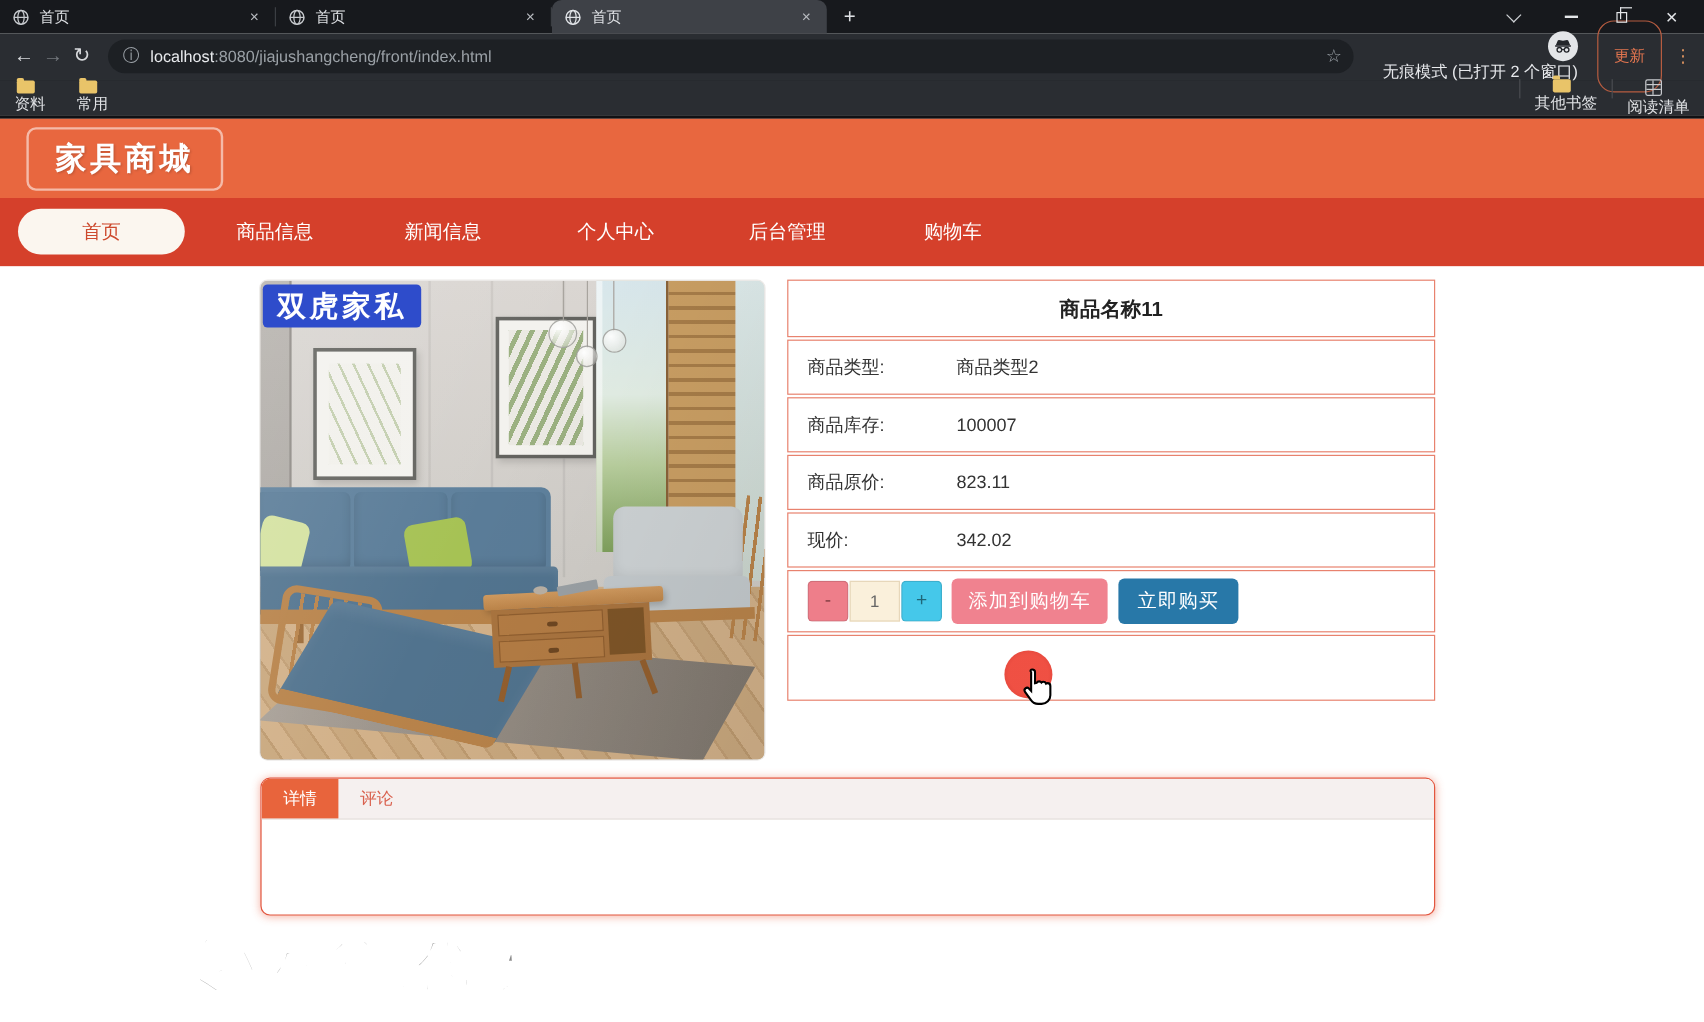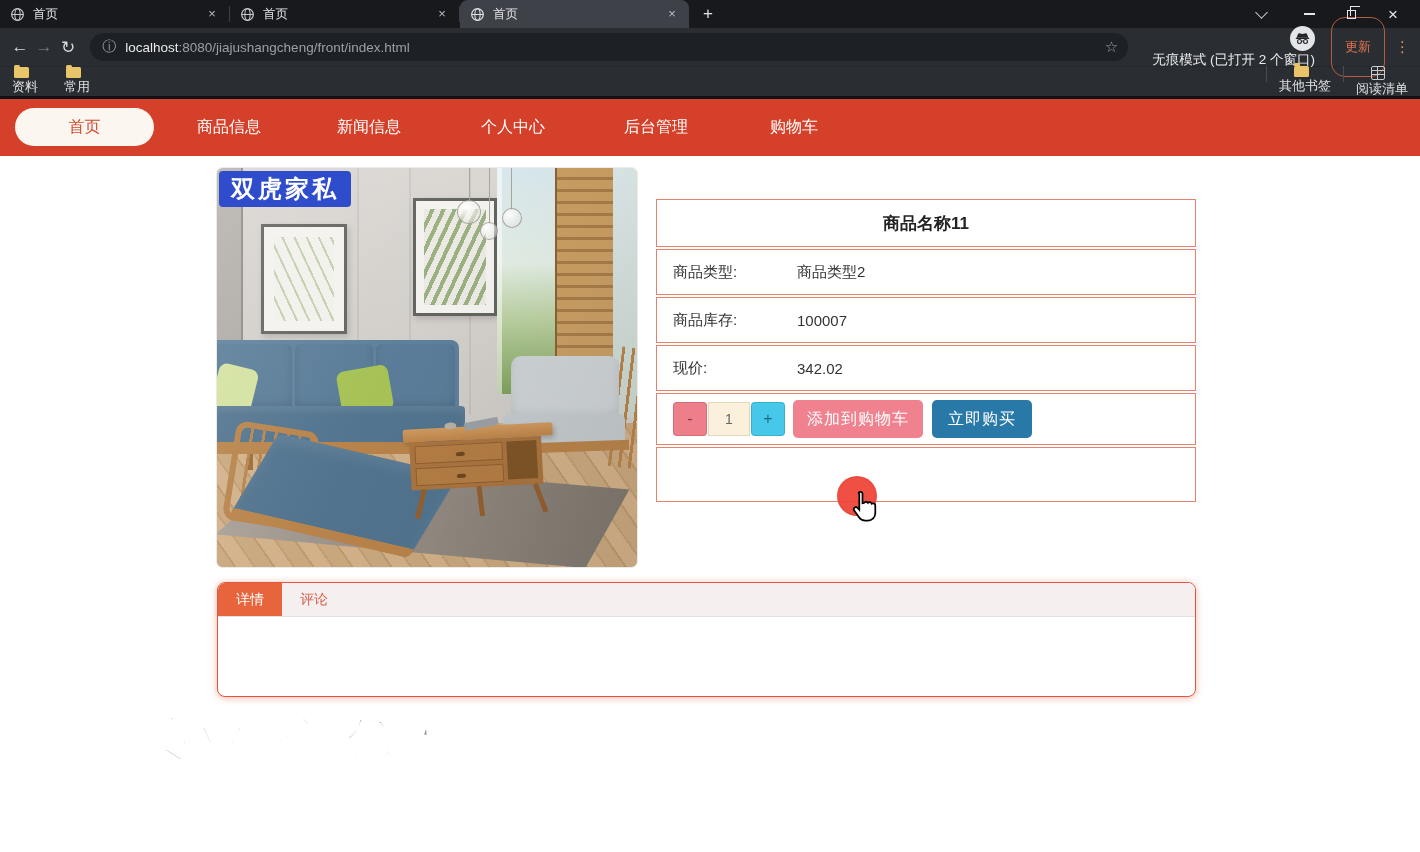--- a/index.html
+++ b/index.html
@@ -92,21 +92,21 @@
   .ph-ct-body { position:absolute; left:6px; top:13px; width:132px; height:48px; background:#a9743f; }
   .ph-ct-drawer { position:absolute; left:5px; width:88px; height:18px; background:#b37c44; border:1px solid #8f5e2f; }
   .ph-ct-handle { position:absolute; left:40px; top:7px; width:9px; height:4px; background:#6e4722; border-radius:2px; }
   .ph-ct-shelf { position:absolute; right:5px; top:4px; width:30px; height:38px; background:#7e5527; }
   .ph-ct-leg { position:absolute; width:5px; height:30px; background:#935f2e; top:60px; }
   .ph-book { position:absolute; left:62px; top:-6px; width:34px; height:8px; background:#9aa0a4; transform:rotate(-8deg); border-radius:1px; }
   .ph-bowl { position:absolute; left:42px; top:-5px; width:12px; height:7px; background:#b9b0a4; border-radius:50%; }
   .ph-badge { position:absolute; left:2px; top:3px; background:#2e4ccb; color:#fff; font-size:24px; font-weight:bold; letter-spacing:3px; padding:2px 12px; border-radius:4px; z-index:9; }
 
   
-  .detail { position:absolute; left:656px; top:11px; width:540px; height:399px;margin-top:32px; }
+  .detail { position:absolute; left:656px; top:11px; width:540px; height:399px; }
   .drow { border:1px solid #e8826e; background:#fff; display:flex; align-items:center; padding-left:16px; margin-bottom:2px; }
   .drow.title { height:48px; justify-content:center; padding-left:0; font-size:17px; font-weight:bold; color:#222; }
   .drow.field { height:46px; font-size:15px; color:#333; }
   .drow.field .dl { width:124px; }
   .drow.action { height:52px; }
   .drow.blank { height:55px; margin-bottom:0; }
   .stepper { display:flex; align-items:center; }
   .step-btn { width:34px; height:34px; font-size:16px; display:flex; align-items:center; justify-content:center; border-radius:4px; border:1px solid rgba(0,0,0,.12); color:rgba(60,20,20,.6); }
   .step-minus { background:#ee7e8a; }
   .step-plus { background:#45c8ea; color:rgba(10,50,60,.65); }
@@ -219,20 +219,23 @@
       </div>
       <div class="bm-div"></div>
       <div class="bm-item" style="margin-right:0">
         <div class="grid-ic"></div>
         <span>阅读清单</span>
       </div>
     </div>
   </div>
   <div class="chrome-edge"></div>
 
+  <div class="site-header">
+    <div class="logo-box">家具商城</div>
+  </div>
 
   <div class="site-nav">
     <div class="nav-pill">首页</div>
     <div class="nav-item" style="left:197px">商品信息</div>
     <div class="nav-item" style="left:337px">新闻信息</div>
     <div class="nav-item" style="left:481px">个人中心</div>
     <div class="nav-item" style="left:624px">后台管理</div>
     <div class="nav-item" style="left:770px">购物车</div>
   </div>
 
@@ -297,20 +300,24 @@
       <div class="drow title">商品名称11</div>
       <div class="drow field">
         <span class="dl">商品类型:</span>
         <span class="dv">商品类型2</span>
       </div>
       <div class="drow field">
         <span class="dl">商品库存:</span>
         <span class="dv">100007</span>
       </div>
       <div class="drow field">
+        <span class="dl">商品原价:</span>
+        <span class="dv">823.11</span>
+      </div>
+      <div class="drow field">
         <span class="dl">现价:</span>
         <span class="dv">342.02</span>
       </div>
       <div class="drow action">
         <div class="stepper">
           <div class="step-btn step-minus">-</div>
           <input class="qty-input" value="1" style="">
           <div class="step-btn step-plus">+</div>
         </div>
         <button class="btn-addcart">添加到购物车</button>

